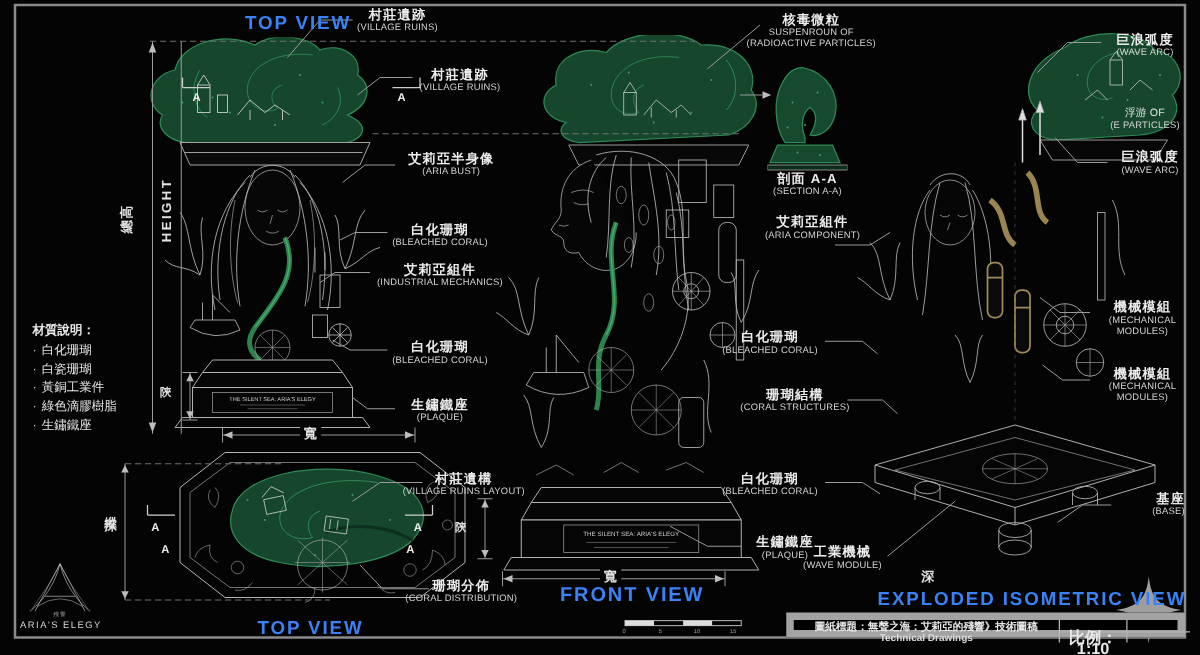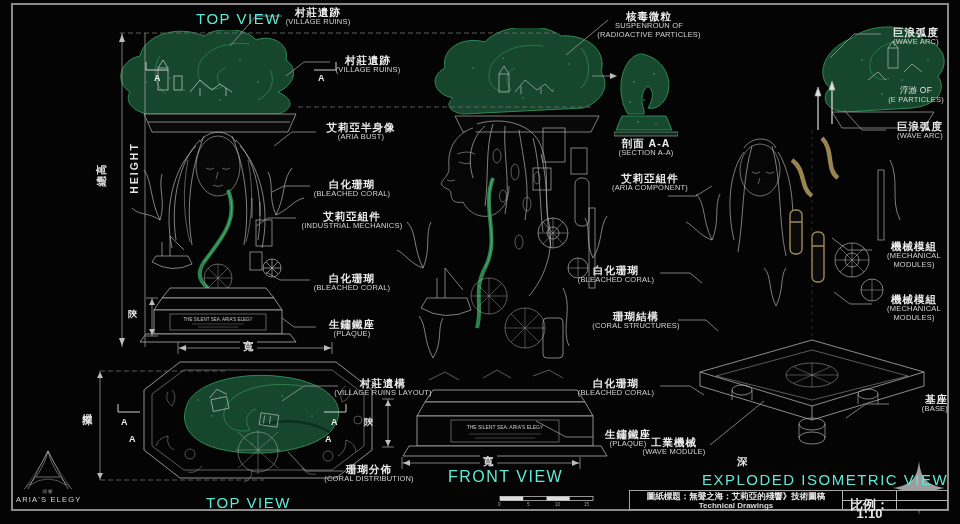--- a/index.html
+++ b/index.html
@@ -3,30 +3,30 @@
 <meta charset="utf-8">
 <style>
   html,body{margin:0;padding:0;background:#000;}
   .stage{position:relative;width:960px;height:524px;background:#040404;overflow:hidden;
          font-family:"Liberation Sans",sans-serif;}
   svg{display:block;}
   .art{position:absolute;}
   .co{position:absolute;text-align:center;line-height:1.15;color:#ececec;}
   .co .zh{display:block;font-size:10.5px;font-weight:600;letter-spacing:1px;white-space:nowrap;}
   .co .en{display:block;font-size:7.5px;color:#d4d4d4;white-space:nowrap;letter-spacing:0.2px;}
-  .vtitle{position:absolute;color:#5eead4;font-weight:normal;letter-spacing:1.5px;font-size:15px;white-space:nowrap;}
+  .vtitle{position:absolute;color:#3b82f6;font-weight:bold;letter-spacing:1.5px;font-size:15px;white-space:nowrap;}
   .dim{position:absolute;color:#e2e2e2;font-size:10.5px;font-weight:600;white-space:nowrap;}
   .rot{transform:rotate(-90deg);transform-origin:center center;text-align:center;letter-spacing:1px;}
   .vert{writing-mode:vertical-rl;letter-spacing:2px;}
   .amark{position:absolute;color:#eaeaea;font-size:9px;font-weight:bold;}
   .materials{position:absolute;left:26px;top:257px;color:#e6e6e6;font-size:10px;line-height:15px;}
   .materials .hd{font-weight:600;margin-bottom:1px;}
   .materials .it span.b{margin-right:4px;color:#cfcfcf;}
   .tick{position:absolute;color:#aaa;font-size:4.5px;}
-  .tblock{position:absolute;left:629px;top:490px;width:319px;height:20px;border:1px solid #a3a3a3;
+  .tblock{position:absolute;left:629px;top:490px;width:319px;height:20px;border:6px solid #a3a3a3;
           box-sizing:border-box;background:#000;}
   .tb-left{position:absolute;left:0;top:0;width:212px;height:18px;text-align:center;color:#e8e8e8;}
   .tb-zh{font-size:8.5px;font-weight:600;line-height:9px;margin-top:0.5px;white-space:nowrap;}
   .tb-en{font-size:8px;font-weight:600;line-height:9px;color:#dcdcdc;}
   .tb-v1{position:absolute;left:212px;top:0;width:0;height:18px;border-left:1px solid #b4b4b4;}
   .tb-v2{position:absolute;left:266px;top:0;width:0;height:18px;border-left:1px solid #b4b4b4;}
   .tb-h{position:absolute;left:212px;top:8.5px;width:105px;height:0;border-top:1px solid #b4b4b4;}
   .tb-scale{position:absolute;left:213px;top:9px;width:53px;height:9px;color:#e8e8e8;
             font-size:13px;font-weight:600;text-align:center;line-height:9px;}
   .logo{position:absolute;left:16px;top:449px;width:64px;text-align:center;color:#ddd;}
@@ -430,21 +430,21 @@
     <span class="en">(BLEACHED CORAL)</span>
   </div>
   <div class="co" style="left:590px;top:428px;width:76px;">
     <span class="zh">生鏽鐵座</span>
     <span class="en">(PLAQUE)</span>
   </div>
   <div class="co" style="left:632px;top:436px;width:84px;">
     <span class="zh">工業機械</span>
     <span class="en">(WAVE MODULE)</span>
   </div>
-  <div class="co" style="left:324px;top:377px;width:118px;">
+  <div class="co" style="left:312px;top:377px;width:118px;">
     <span class="zh">村莊遺構</span>
     <span class="en">(VILLAGE RUINS LAYOUT)</span>
   </div>
   <div class="co" style="left:310px;top:463px;width:118px;">
     <span class="zh">珊瑚分佈</span>
     <span class="en">(CORAL DISTRIBUTION)</span>
   </div>
   <div class="co" style="left:880px;top:26px;width:72px;">
     <span class="zh">巨浪弧度</span>
     <span class="en">(WAVE ARC)</span>
@@ -481,20 +481,28 @@
   <div class="dim" style="left:128px;top:308px;font-size:9px;">陝</div>
   <div class="dim" style="left:364px;top:416px;font-size:9px;">陝</div>
 
   <div class="amark" style="left:154px;top:73px;">A</div>
   <div class="amark" style="left:318px;top:73px;">A</div>
   <div class="amark" style="left:121px;top:417px;">A</div>
   <div class="amark" style="left:129px;top:434px;">A</div>
   <div class="amark" style="left:331px;top:417px;">A</div>
   <div class="amark" style="left:325px;top:434px;">A</div>
 
+  <div class="materials">
+    <div class="hd">材質說明：</div>
+    <div class="it"><span class="b">·</span><span>白化珊瑚</span></div>
+    <div class="it"><span class="b">·</span><span>白瓷珊瑚</span></div>
+    <div class="it"><span class="b">·</span><span>黃銅工業件</span></div>
+    <div class="it"><span class="b">·</span><span>綠色滴膠樹脂</span></div>
+    <div class="it"><span class="b">·</span><span>生鏽鐵座</span></div>
+  </div>
 
   <div class="tick" style="left:498px;top:502px;">0</div>
   <div class="tick" style="left:527px;top:502px;">5</div>
   <div class="tick" style="left:555px;top:502px;">10</div>
   <div class="tick" style="left:584px;top:502px;">15</div>
 
   <div class="tblock">
     <div class="tb-left">
       <div class="tb-zh">圖紙標題：無聲之海：艾莉亞的殘響》技術圖稿</div>
       <div class="tb-en">Technical Drawings</div>

